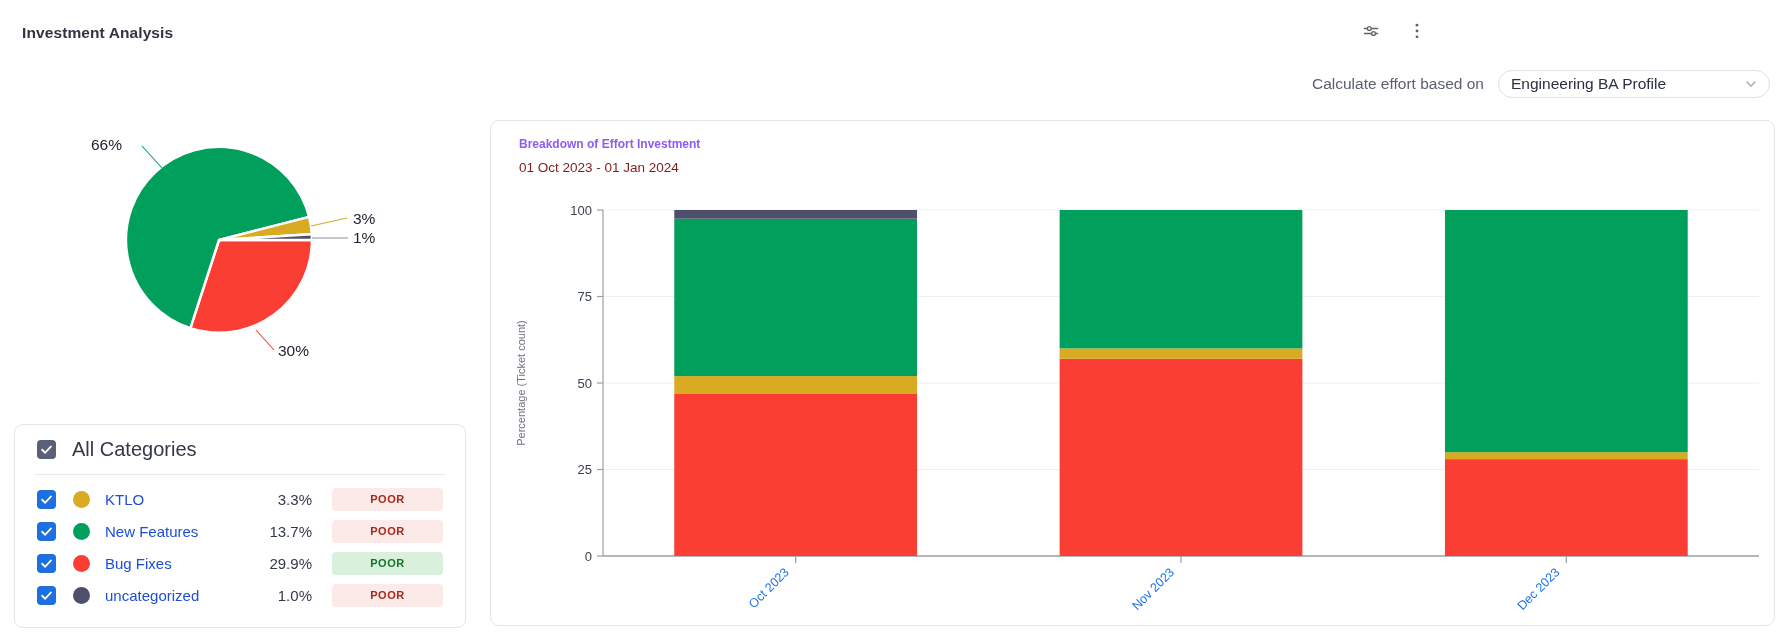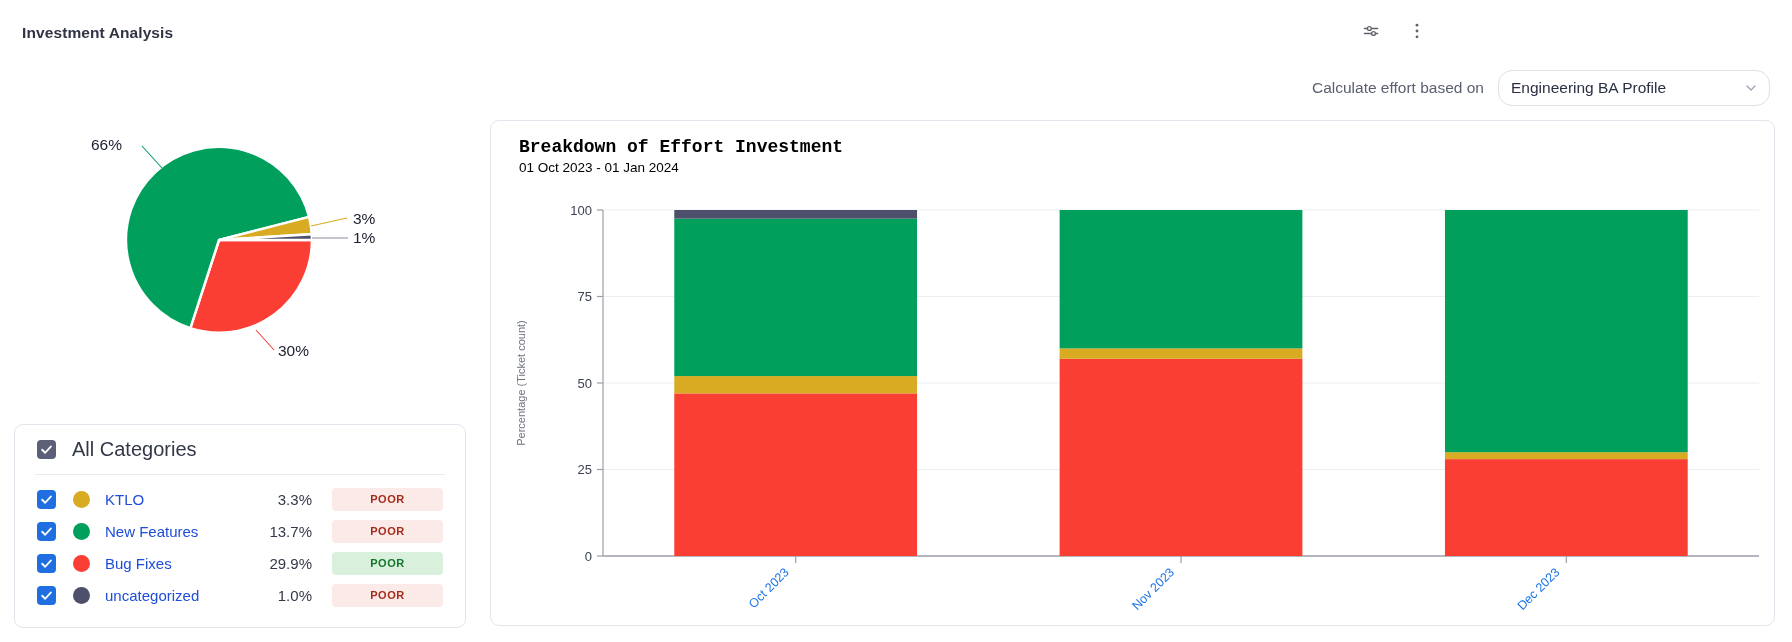--- a/index.html
+++ b/index.html
@@ -25,21 +25,21 @@
   }
   .topicon { width: 26px; height: 26px; display: flex; align-items: center; justify-content: center; cursor: pointer; }
 
   
   #effort-row {
     position: absolute; right: 22px; top: 70px;
     display: flex; align-items: center; gap: 14px;
   }
   #effort-label { font-size: 15.5px; color: #5b6070; }
   #effort-select {
-    width: 272px; height: 36px; border: 1px solid #dfe1e8; border-radius: 14px;
+    width: 272px; height: 28px; border: 1px solid #dfe1e8; border-radius: 14px;
     background: #fff; display: flex; align-items: center; padding: 0 10px 0 12px;
     cursor: pointer;
   }
   #effort-select-value { flex: 1; font-size: 15.5px; color: #2b2f44; }
   #effort-chevron { color: #9aa0b0; display: flex; }
 
   
   #pie-wrap { position: absolute; left: 12px; top: 128px; width: 470px; height: 270px; }
 
   
@@ -73,22 +73,22 @@
     font-size: 11px; font-weight: 700; letter-spacing: .5px;
   }
   .badge.poor { background: #fbeae7; color: #a52a1a; }
   .badge.ideal { background: #d9f0dd; color: #11762a; }
 
   
   #chart-card {
     position: absolute; left: 490px; top: 120px; width: 1285px; height: 506px;
     border: 1px solid #e3e5ec; border-radius: 9px; background: #fff;
   }
-  #chart-title { position: absolute; left: 28px; top: 16px; font-size: 18px; font-weight: 700; color: #000000; font-family: Liberation Mono, monospace; }
-  #chart-subtitle { position: absolute; left: 28px; top: 39px; font-size: 13.5px; color: #000000; }
+  #chart-title { position: absolute; left: 28px; top: 16px; font-size: 12px; font-weight: 700; color: #8b5cf6; }
+  #chart-subtitle { position: absolute; left: 28px; top: 39px; font-size: 13.5px; color: #7f1d1d; }
   #plot { position: absolute; left: 0; top: 0; width: 1285px; height: 506px; }
   .ylabel-text { font-size: 11px; fill: #6d7280; }
   .ytick-text { font-size: 13px; fill: #3d4250; }
   .xtick-text { font-size: 12.5px; fill: #1a73e8; cursor: pointer; }
 </style>
 </head>
 <body>
 
 <div id="topbar">
   <div id="app-title">Investment Analysis</div>

